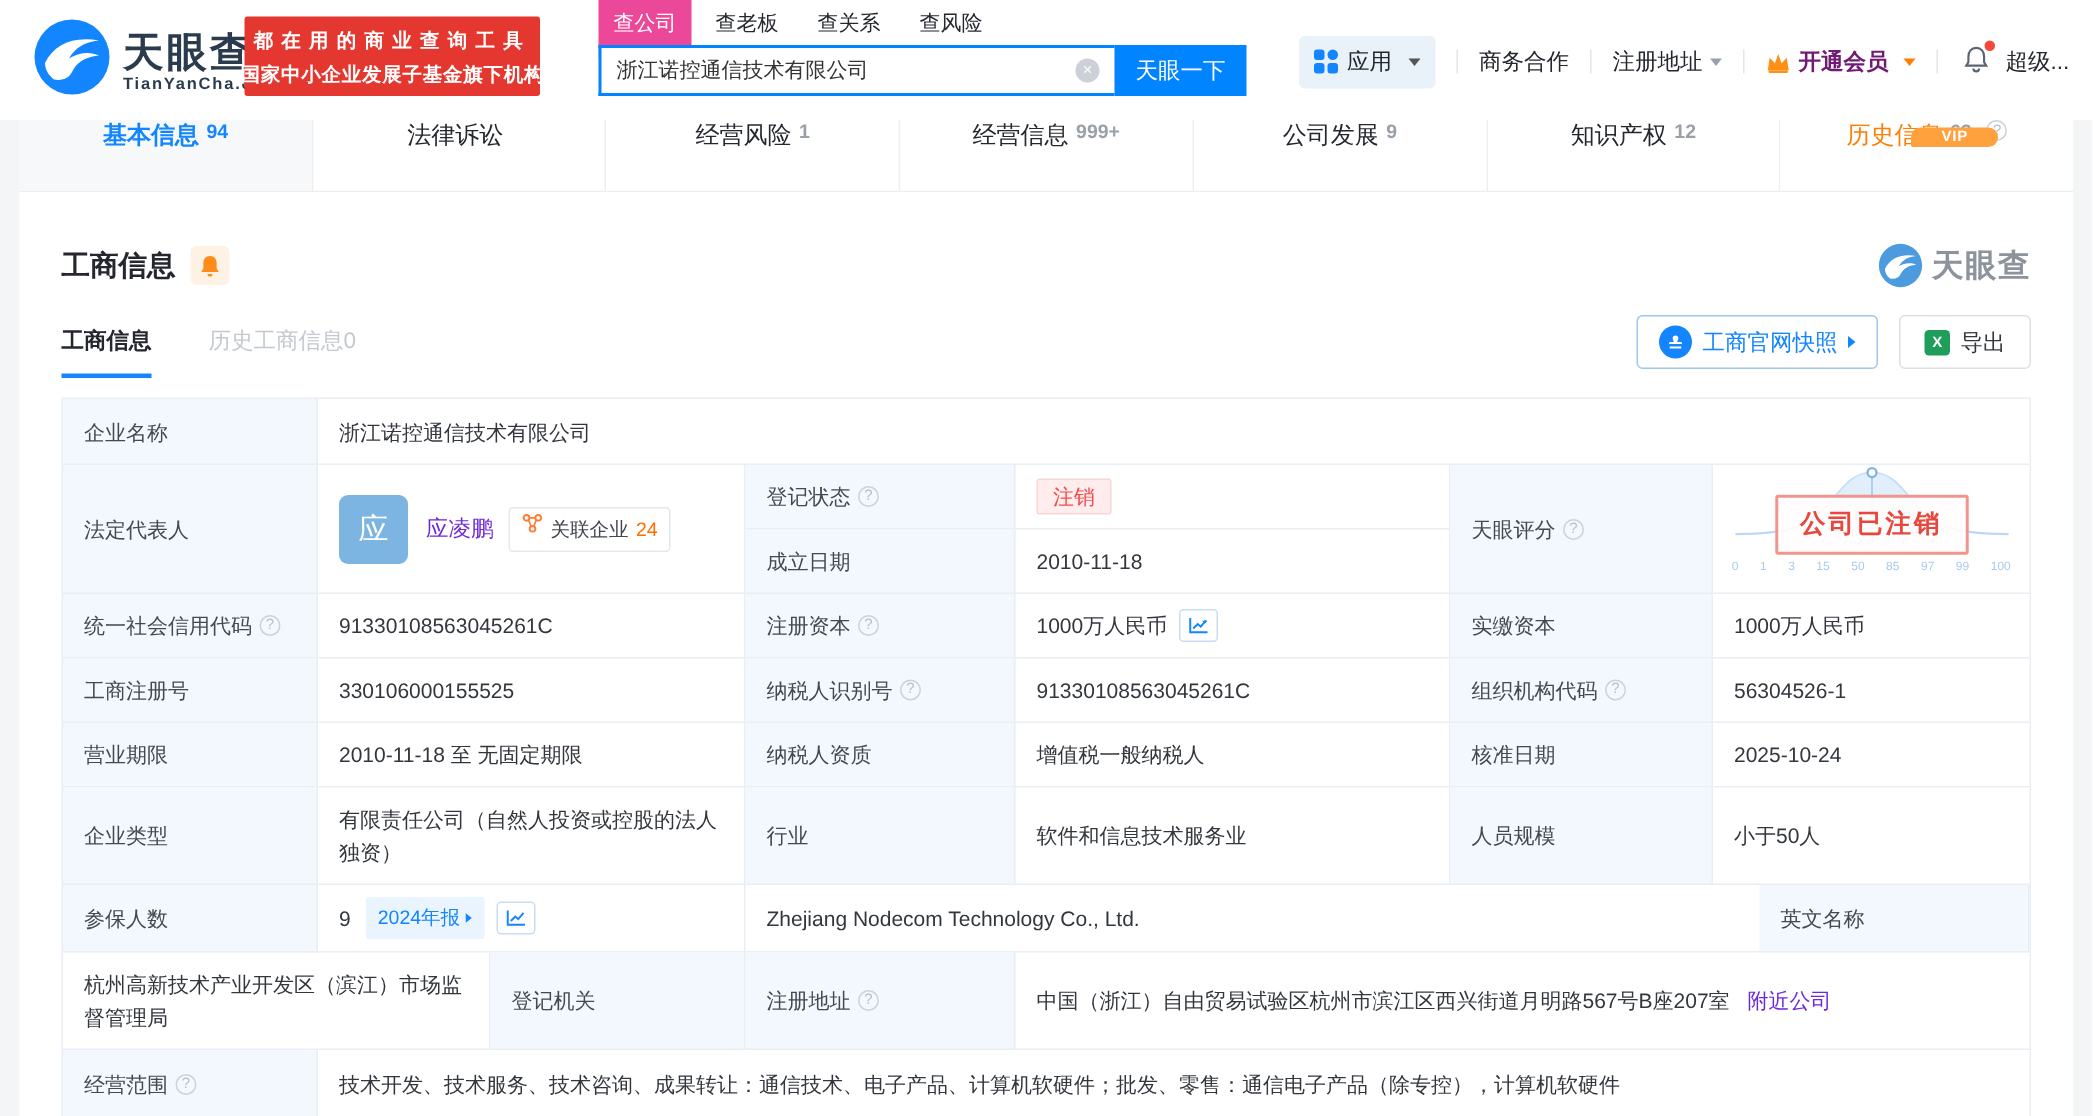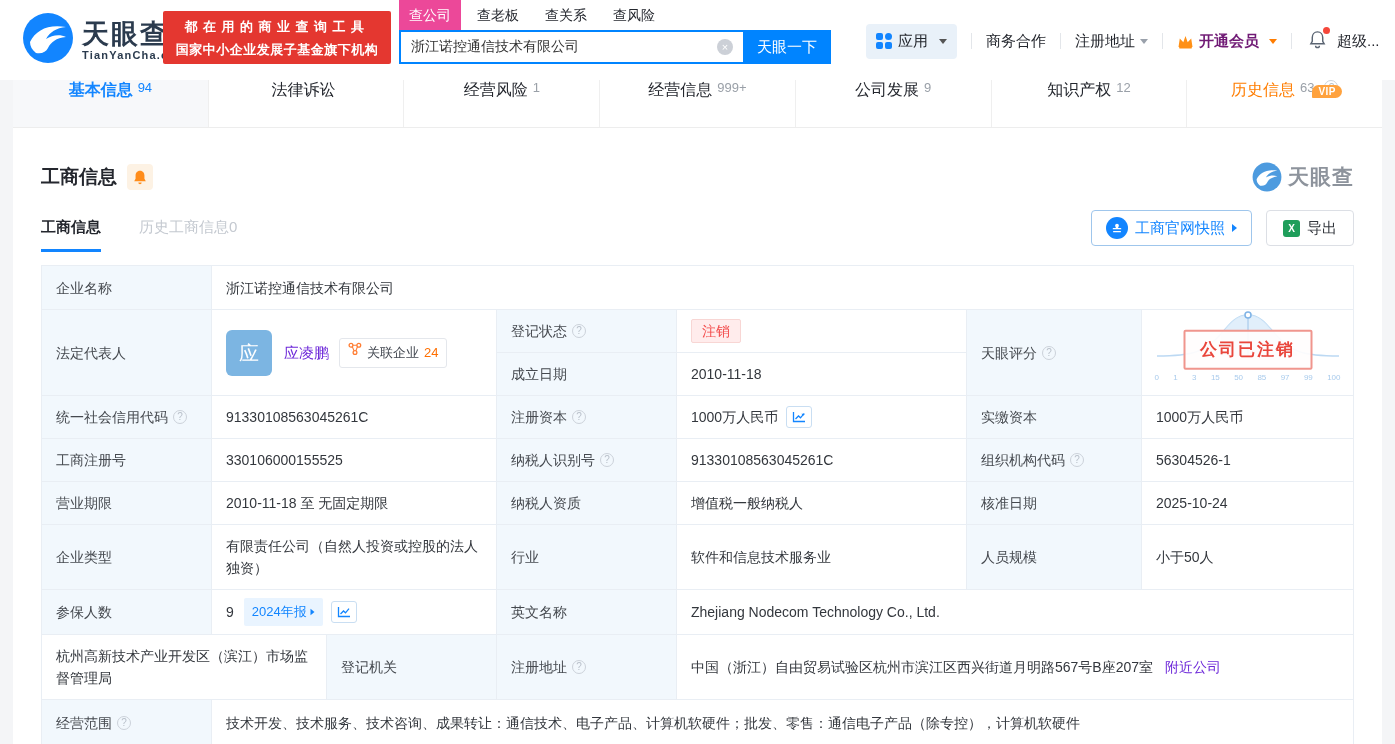--- a/index.html
+++ b/index.html
@@ -7,21 +7,21 @@
   .page{position:relative;width:1395px;height:744px;background:#fff;overflow:hidden}
   .gutter{position:absolute;background:#f4f5f7;z-index:5}
   .gutter.left{left:0;top:80px;width:13px;bottom:0}
   .gutter.right{right:0;top:64px;width:13px;bottom:0}
 
   
   .header{position:absolute;top:0;left:0;width:100%;height:80px;background:#fff;z-index:6}
   .logo{position:absolute;left:22px;top:12px;display:flex;align-items:center;gap:8px}
   .logo-cn{font-size:27px;font-weight:bold;color:#2b3b4e;letter-spacing:2px;line-height:30px}
   .logo-en{font-size:11px;color:#2b3b4e;letter-spacing:1.2px;font-weight:bold}
-  .banner{position:absolute;left:163px;top:11px;width:228px;height:53px;background:#e43730;color:#fff;
+  .banner{position:absolute;left:163px;top:11px;width:197px;height:53px;background:#e43730;color:#fff;
           display:flex;flex-direction:column;justify-content:center;align-items:center;border-radius:2px}
   .banner .l1{font-size:13px;font-weight:bold;letter-spacing:5.5px;line-height:23px;white-space:nowrap}
   .banner .l2{font-size:13px;font-weight:bold;letter-spacing:0.5px;line-height:23px;white-space:nowrap}
   .search{position:absolute;left:399px;top:4px}
   .s-tabs{display:flex;align-items:center;height:24px}
   .s-tab{font-size:14px;color:#24272e;margin-right:26px;cursor:pointer}
   .s-tab.active{background:#ec4899;color:#fff;padding:14px 10px;font-size:14px;margin-right:16px;border-radius:1px}
   .s-box{display:flex;margin-top:2px;height:34px}
   .s-input{width:344px;height:34px;border:2px solid #0084ff;border-right:none;padding:0 30px 0 10px;font-size:14px;color:#333;outline:none;font-family:inherit}
   .s-clear{position:relative;left:-26px;width:0;align-self:center}
@@ -40,25 +40,25 @@
   .hitem{cursor:pointer;display:flex;align-items:center}
   .vipnav{color:#701a75;font-weight:bold;display:flex;align-items:center;gap:5px;cursor:pointer}
   .bellwrap{position:relative;margin:0 10px 0 2px;cursor:pointer}
   .reddot{position:absolute;top:-3px;right:-3px;width:7px;height:7px;border-radius:50%;background:#f5473b}
 
   
   .tabbar{position:absolute;top:80px;left:13px;right:13px;height:48px;display:flex;background:#fff;border-bottom:1px solid #ededed;z-index:4}
   .tab{flex:1;display:flex;align-items:flex-start;justify-content:center;gap:5px;font-size:16px;color:#24272e;border-right:1px solid #efefef;cursor:pointer;position:relative;background:#fff}
   .tab:last-child{border-right:none}
   .tab.active{background:#f7f8fa;color:#1285ff;font-weight:bold}
-  .t-count{font-size:13px;color:#9aa0a8;font-weight:normal}
+  .t-count{font-size:13px;color:#9aa0a8;font-weight:bold}
   .tab.active .t-count{color:#1285ff}
   .tab.orange{color:#ff7d00}
-  .vipbadge{position:absolute;top:5px;right:40px;background:#ffa23e;color:#fff;font-size:10px;font-weight:bold;
-            padding:1px 6px;border-radius:7px 7px 7px 1px;letter-spacing:.5px}
+  .vipbadge{position:absolute;top:5px;right:50px;background:#ffa23e;color:#fff;font-size:10px;font-weight:bold;
+            padding:1px 20px;border-radius:7px 7px 7px 1px;letter-spacing:.5px}
   .help{display:inline-flex;width:14px;height:14px;border:1px solid #ccd2da;border-radius:50%;color:#b9c0ca;font-size:10px;
         align-items:center;justify-content:center;margin-left:5px;flex:none;cursor:pointer;font-style:normal}
 
   
   .card{position:absolute;top:128px;left:13px;right:13px;bottom:0;background:#fff;padding:34px 28px 0;z-index:3}
   .sec-head{display:flex;align-items:center}
   .sec-title{font-size:19px;font-weight:bold;color:#24272e}
   .bellbox{width:26px;height:26px;background:#fdf2e4;border-radius:4px;display:flex;align-items:center;justify-content:center;margin-left:10px;cursor:pointer}
   .watermark{margin-left:auto;display:flex;align-items:center;gap:6px;color:#8d939c;font-size:21px;font-weight:bold;letter-spacing:1px}
   .subtabs{display:flex;align-items:flex-end;margin-top:24px;position:relative;height:36px}
@@ -399,22 +399,22 @@
             <span>2024年报</span>
               <span class="tri-r"></span>
           </span>
           <span class="trendbtn">
             <svg width="14" height="12" viewBox="0 0 14 12">
                 <path d="M1.5 1 L1.5 10.5 L13 10.5" stroke="#1285ff" stroke-width="1.3" fill="none"></path>
                 <path d="M3.5 8 L6.5 5 L8.5 6.8 L12 2.6" stroke="#1285ff" stroke-width="1.3" fill="none"></path>
               </svg>
           </span>
         </div>
+        <div class="cell val span-rest h45" style="border-right:none">Zhejiang Nodecom Technology Co., Ltd.</div>
         <div class="cell lbl c3 h45">英文名称</div>
-        <div class="cell val span-rest h45" style="border-right:none">Zhejiang Nodecom Technology Co., Ltd.</div>
       </div>
 
       <div class="row">
         <div class="cell val c2 h65">杭州高新技术产业开发区（滨江）市场监督管理局</div>
         <div class="cell lbl c1 h65">登记机关</div>
         <div class="cell lbl c3 h65">
           <span>注册地址</span>
             <span class="help">?</span>
         </div>
         <div class="cell val span-rest h65" style="border-right:none">

